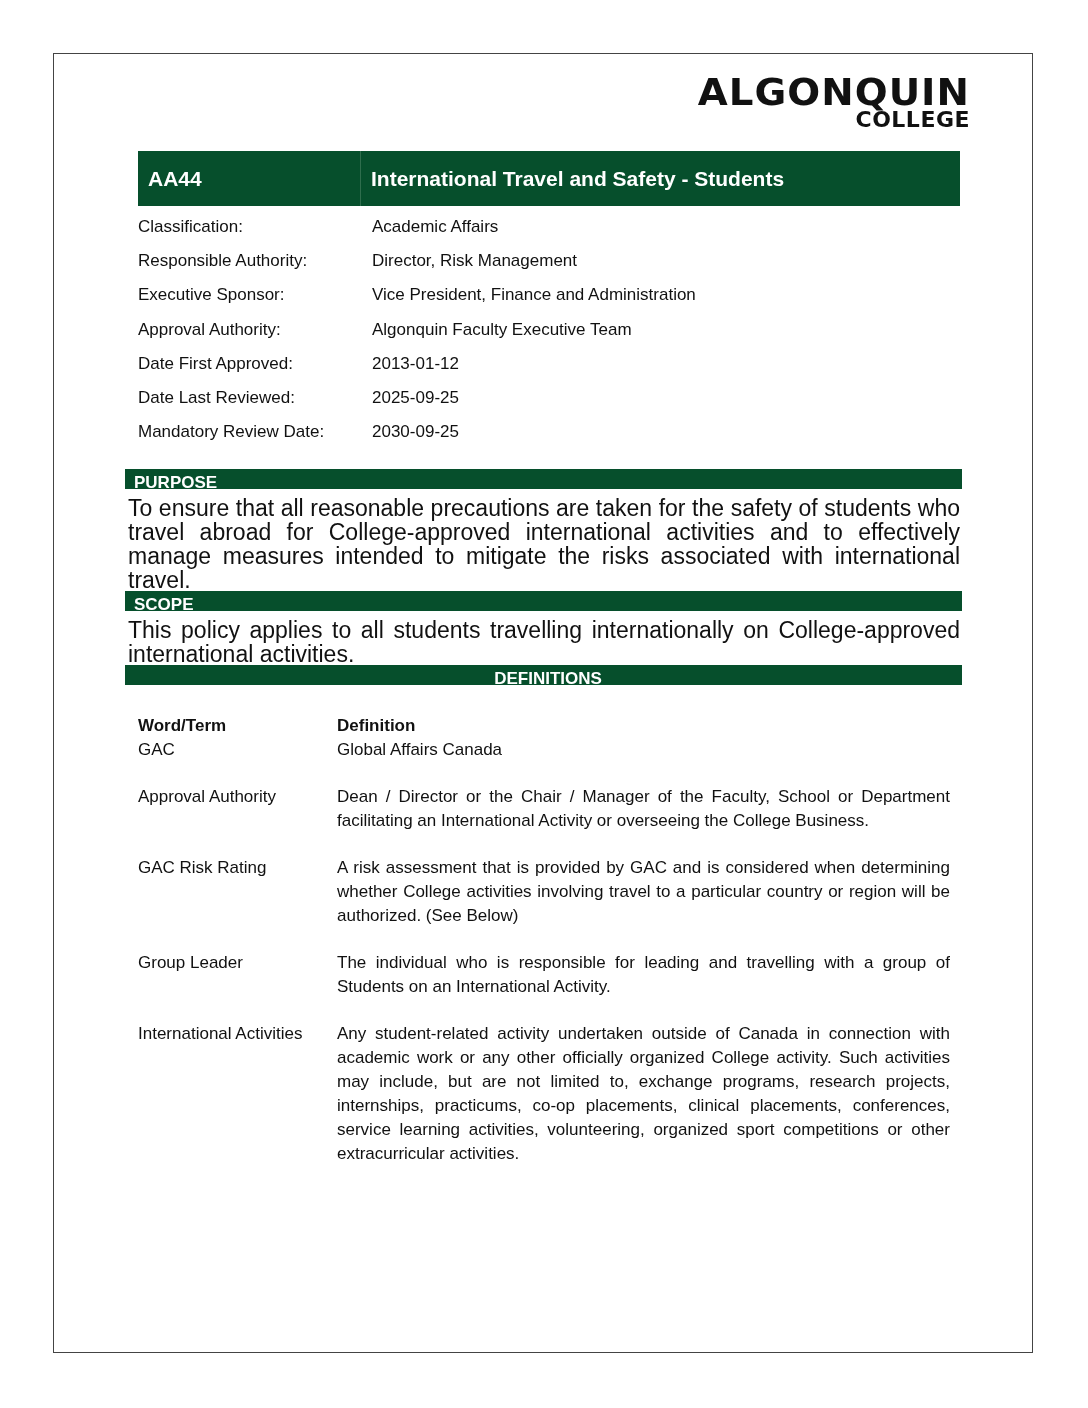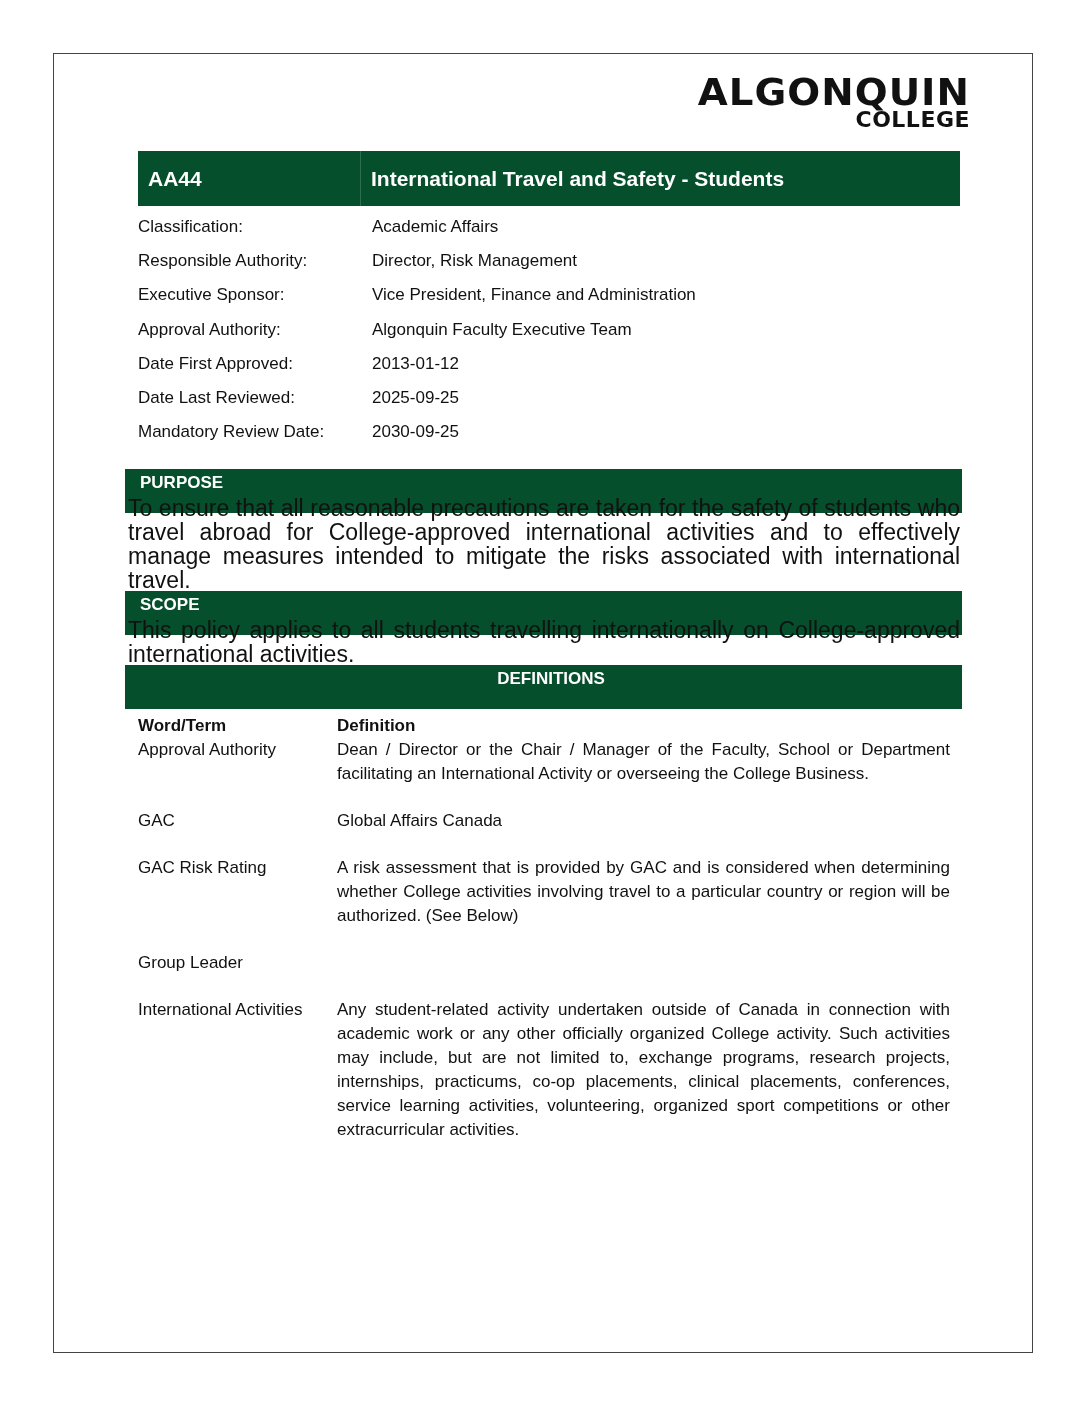--- a/index.html
+++ b/index.html
@@ -101,28 +101,28 @@
     }
     .meta-row .label {
       width: 234px;
     }
 
     
     .section-bar {
       position: absolute;
       left: 125px;
       width: 837px;
-      height: 44px;
+      height: 20px;
       background: #064f2c;
       color: #ffffff;
       font-weight: bold;
       font-size: 17px;
       line-height: 28px;
       box-sizing: border-box;
-      padding-left: 15px;
+      padding-left: 9px;
     }
     .section-text {
       position: absolute;
       left: 128px;
       width: 832px;
       font-size: 23px;
       line-height: 24px;
       text-align: justify;
     }
 
@@ -207,31 +207,32 @@
 <div class="section-text" style="top:618px;">This policy applies to all students travelling internationally on College-approved international activities.</div>
 
 <div class="section-bar" style="top:665px;text-align:center;">DEFINITIONS</div>
 
 <div class="defs">
   <div class="def-head">
     <span class="def-term">Word/Term</span>
     <span class="def-text">Definition</span>
   </div>
   <div class="def-row">
+    <span class="def-term">GAC</span>
+    <span class="def-text">Global Affairs Canada</span>
+  </div>
+  <div class="def-row">
     <span class="def-term">Approval Authority</span>
     <span class="def-text">Dean / Director or the Chair / Manager of the Faculty, School or Department facilitating an International Activity or overseeing the College Business.</span>
   </div>
   <div class="def-row">
-    <span class="def-term">GAC</span>
-    <span class="def-text">Global Affairs Canada</span>
-  </div>
-  <div class="def-row">
     <span class="def-term">GAC Risk Rating</span>
     <span class="def-text">A risk assessment that is provided by GAC and is considered when determining whether College activities involving travel to a particular country or region will be authorized. (See Below)</span>
   </div>
   <div class="def-row">
     <span class="def-term">Group Leader</span>
+    <span class="def-text">The individual who is responsible for leading and travelling with a group of Students on an International Activity.</span>
   </div>
   <div class="def-row">
     <span class="def-term">International Activities</span>
     <span class="def-text">Any student-related activity undertaken outside of Canada in connection with academic work or any other officially organized College activity. Such activities may include, but are not limited to, exchange programs, research projects, internships, practicums, co-op placements, clinical placements, conferences, service learning activities, volunteering, organized sport competitions or other extracurricular activities.</span>
   </div>
 </div>
 
 </body></html>

